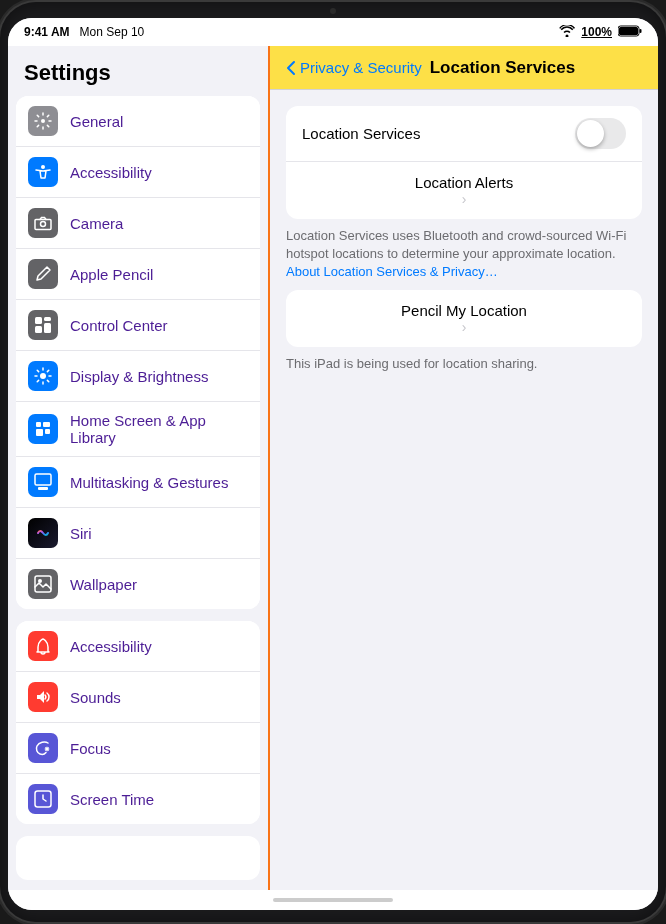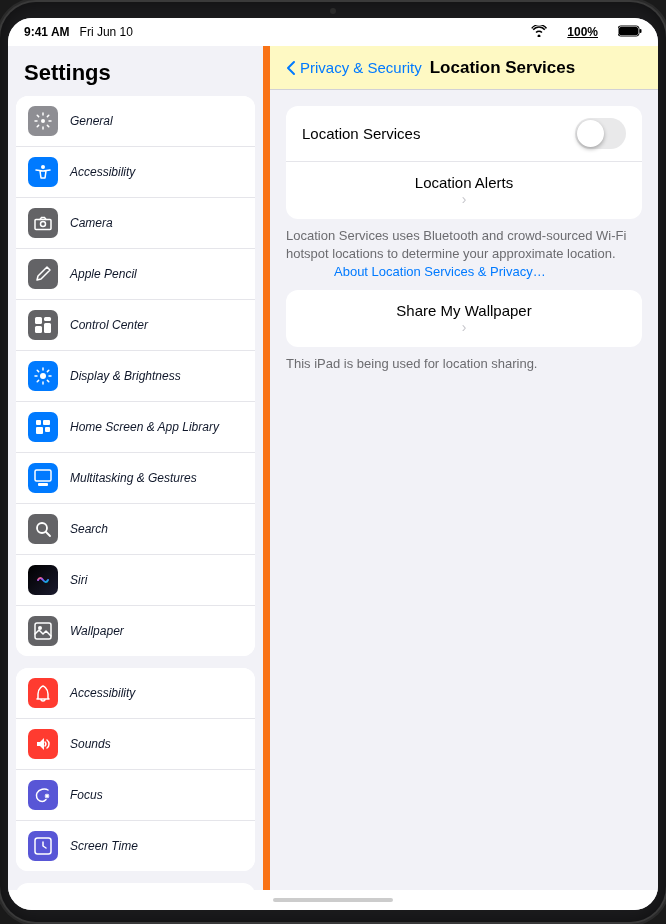--- a/index.html
+++ b/index.html
@@ -44,36 +44,36 @@
       align-items: center;
       justify-content: space-between;
       padding: 0 16px;
       flex-shrink: 0;
       font-size: 12px;
       font-weight: 600;
       color: #000;
     }
 
     .status-left { display: flex; align-items: center; gap: 4px; }
-    .status-right { display: flex; align-items: center; gap: 20px; text-decoration: underline; }
+    .status-right { display: flex; align-items: center; gap: 6px; text-decoration: underline; }
 
     
     .main-content {
       display: flex;
       flex: 1;
       overflow: hidden;
     }
 
     
     .sidebar {
       width: 262px;
       flex-shrink: 0;
       background: #f2f2f7;
       overflow-y: auto;
-      border-right: 7px solid #f97316;
+      border-right: 2px solid #f97316;
     }
 
     .sidebar-title {
       font-size: 22px;
       font-weight: 700;
       padding: 14px 16px 10px;
       color: #000;
     }
 
     .sidebar-group {
@@ -104,34 +104,33 @@
       display: flex;
       align-items: center;
       justify-content: center;
       margin-right: 12px;
       flex-shrink: 0;
       font-size: 16px;
       color: #fff;
     }
 
     .sidebar-label {
-      font-size: 12px;
-      color: #0f172a;
-      font-style: italic;
+      font-size: 15px;
+      color: #4c1d95;
     }
 
     
     .detail-panel {
       flex: 1;
       background: #f2f2f7;
       overflow-y: auto;
     }
 
     .detail-nav {
-      background: #fef9c3;
+      background: #fde047;
       padding: 10px 16px;
       display: flex;
       align-items: center;
       border-bottom: 0.5px solid #d1d1d6;
       min-height: 44px;
     }
 
     .back-link {
       display: flex;
       align-items: center;
@@ -206,21 +205,20 @@
     .setting-description {
       margin: 4px 16px 8px;
       font-size: 13px;
       color: #6c6c70;
       line-height: 1.4;
     }
 
     .setting-description a {
       color: #007aff;
       text-decoration: none;
-      margin-left: 48px;
     }
 
     
     .home-indicator {
       height: 20px;
       display: flex;
       justify-content: center;
       align-items: center;
       background: #fff;
     }
@@ -248,21 +246,21 @@
 </head>
 <body>
 
 <div class="ipad-frame">
   <div class="top-camera"></div>
   <div class="screen">
 
     <div class="status-bar">
       <div class="status-left">
         <span>9:41 AM</span>
-        <span style="margin-left:6px;font-weight:400;">Fri Jun 10</span>
+        <span style="margin-left:6px;font-weight:400;">Mon Sep 10</span>
       </div>
       <div class="status-right">
         <span>
           <svg width="16" height="12" viewBox="0 0 16 12">
               <path d="M8 9.5a1.5 1.5 0 100 3 1.5 1.5 0 000-3zm-3.5-2.5a5 5 0 017 0l-1.1 1.1a3.5 3.5 0 00-4.8 0L4.5 7zm-2.8-2.8a8 8 0 0112.6 0l-1.1 1.1a6.5 6.5 0 00-10.4 0L1.7 4.2zm-1.4-1.4A10 10 0 0116 2.8l-1.1 1.1A8.5 8.5 0 001.1 3.9L.3 2.8z" fill="#000"></path>
             </svg>
         </span>
         <span style="font-size:12px;font-weight:600;">100%</span>
         <span>
           <svg width="24" height="12" viewBox="0 0 24 12">
@@ -350,29 +348,20 @@
           <div class="sidebar-item">
             <div class="sidebar-icon" style="background:#007aff;">
               <svg width="18" height="18" viewBox="0 0 18 18" fill="none">
                   <rect x="1" y="1" width="16" height="11" rx="1.5" fill="none" stroke="white" stroke-width="1.5"></rect>
                   <rect x="4" y="14" width="10" height="3" rx="1" fill="white"></rect>
                 </svg>
             </div>
             <span class="sidebar-label">Multitasking &amp; Gestures</span>
           </div>
           <div class="sidebar-item">
-            <div class="sidebar-icon" style="background:#636366;">
-              <svg width="18" height="18" viewBox="0 0 18 18" fill="none">
-                  <circle cx="8" cy="8" r="5" stroke="white" stroke-width="1.8"></circle>
-                  <path d="M12 12l4 4" stroke="white" stroke-width="1.8" stroke-linecap="round"></path>
-                </svg>
-            </div>
-            <span class="sidebar-label">Search</span>
-          </div>
-          <div class="sidebar-item">
             <div class="sidebar-icon" style="background: linear-gradient(135deg, #000 0%, #1a1a2e 100%);">
               <svg width="18" height="18" viewBox="0 0 18 18">
                   <defs>
                     <linearGradient id="sg" x1="0" y1="0" x2="1" y2="1">
                       <stop offset="0%" stop-color="#ff6b6b"></stop>
                       <stop offset="33%" stop-color="#a855f7"></stop>
                       <stop offset="66%" stop-color="#3b82f6"></stop>
                       <stop offset="100%" stop-color="#06b6d4"></stop>
                     </linearGradient>
                   </defs>
@@ -467,21 +456,21 @@
             </div>
           </div>
 
           <p class="setting-description">
             <span>Location Services uses Bluetooth and crowd-sourced Wi-Fi hotspot locations to determine your approximate location.</span>
             <a href="#">About Location Services &amp; Privacy…</a>
           </p>
 
           <div class="setting-group">
             <div class="setting-row">
-              <span class="setting-label">Share My Wallpaper</span>
+              <span class="setting-label">Pencil My Location</span>
               <span class="chevron-right">›</span>
             </div>
           </div>
 
           <p class="setting-description">
             <span>This iPad is being used for location sharing.</span>
           </p>
         </div>
       </div>
     </div>

